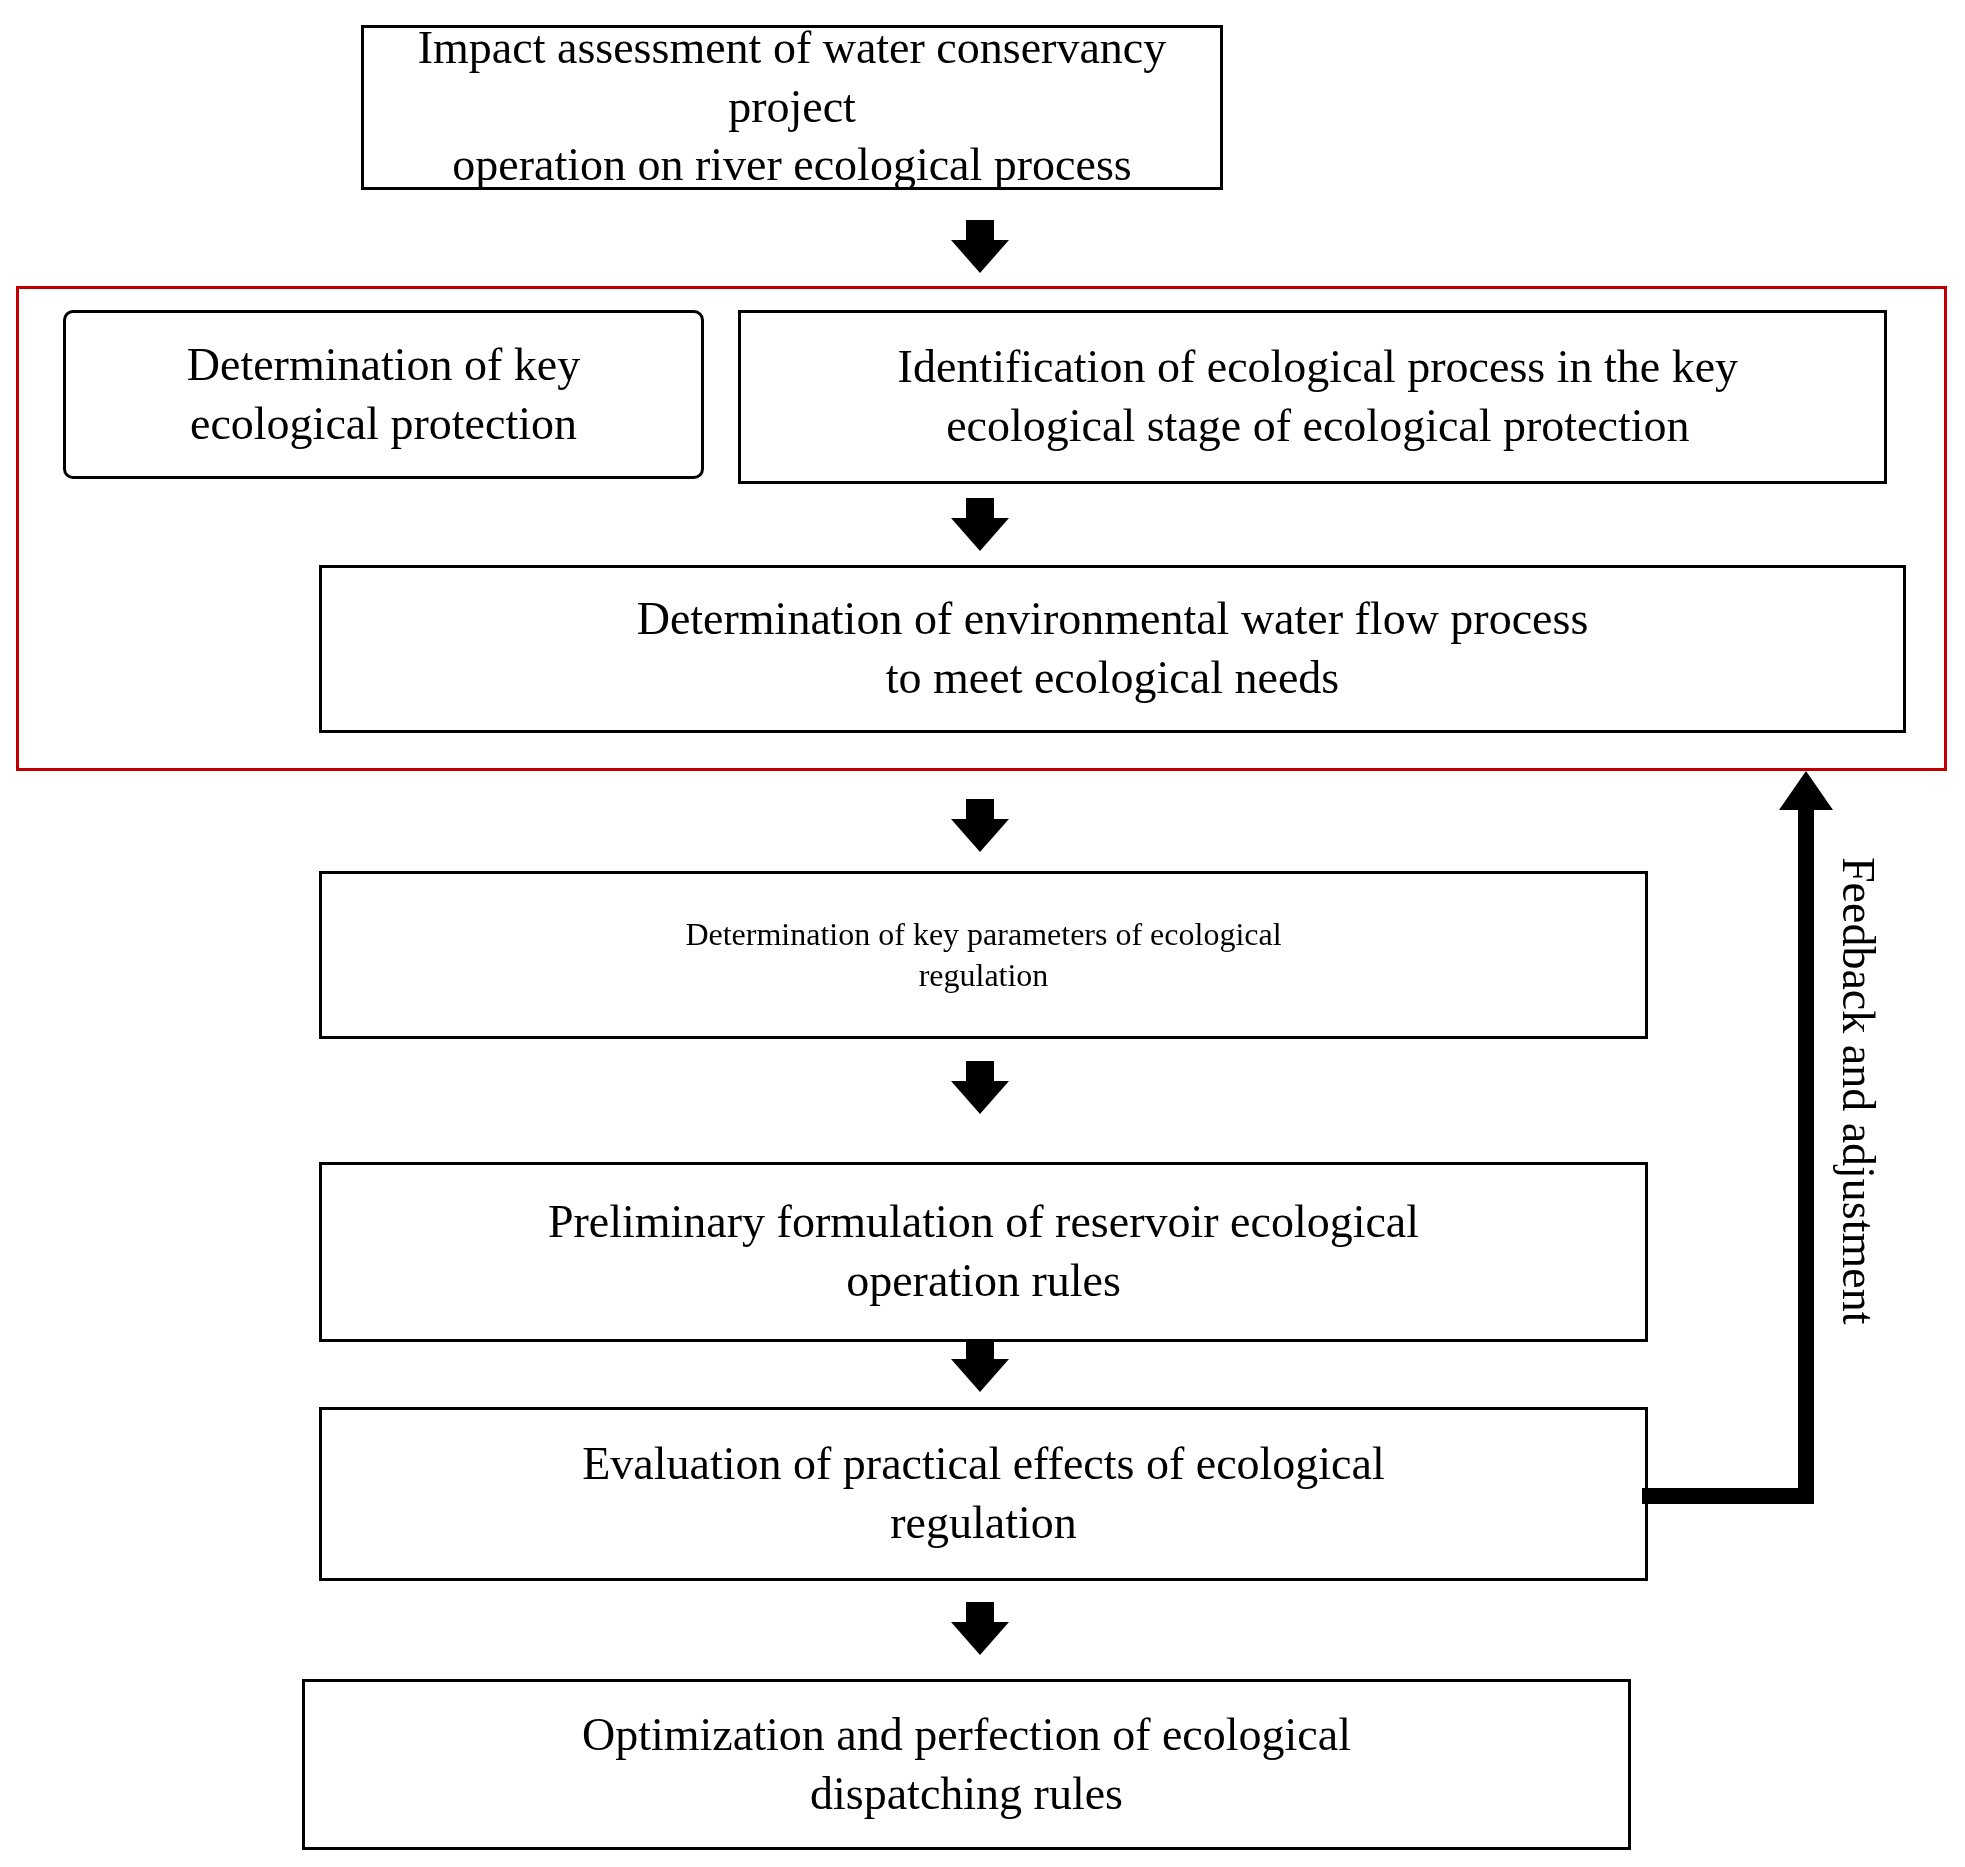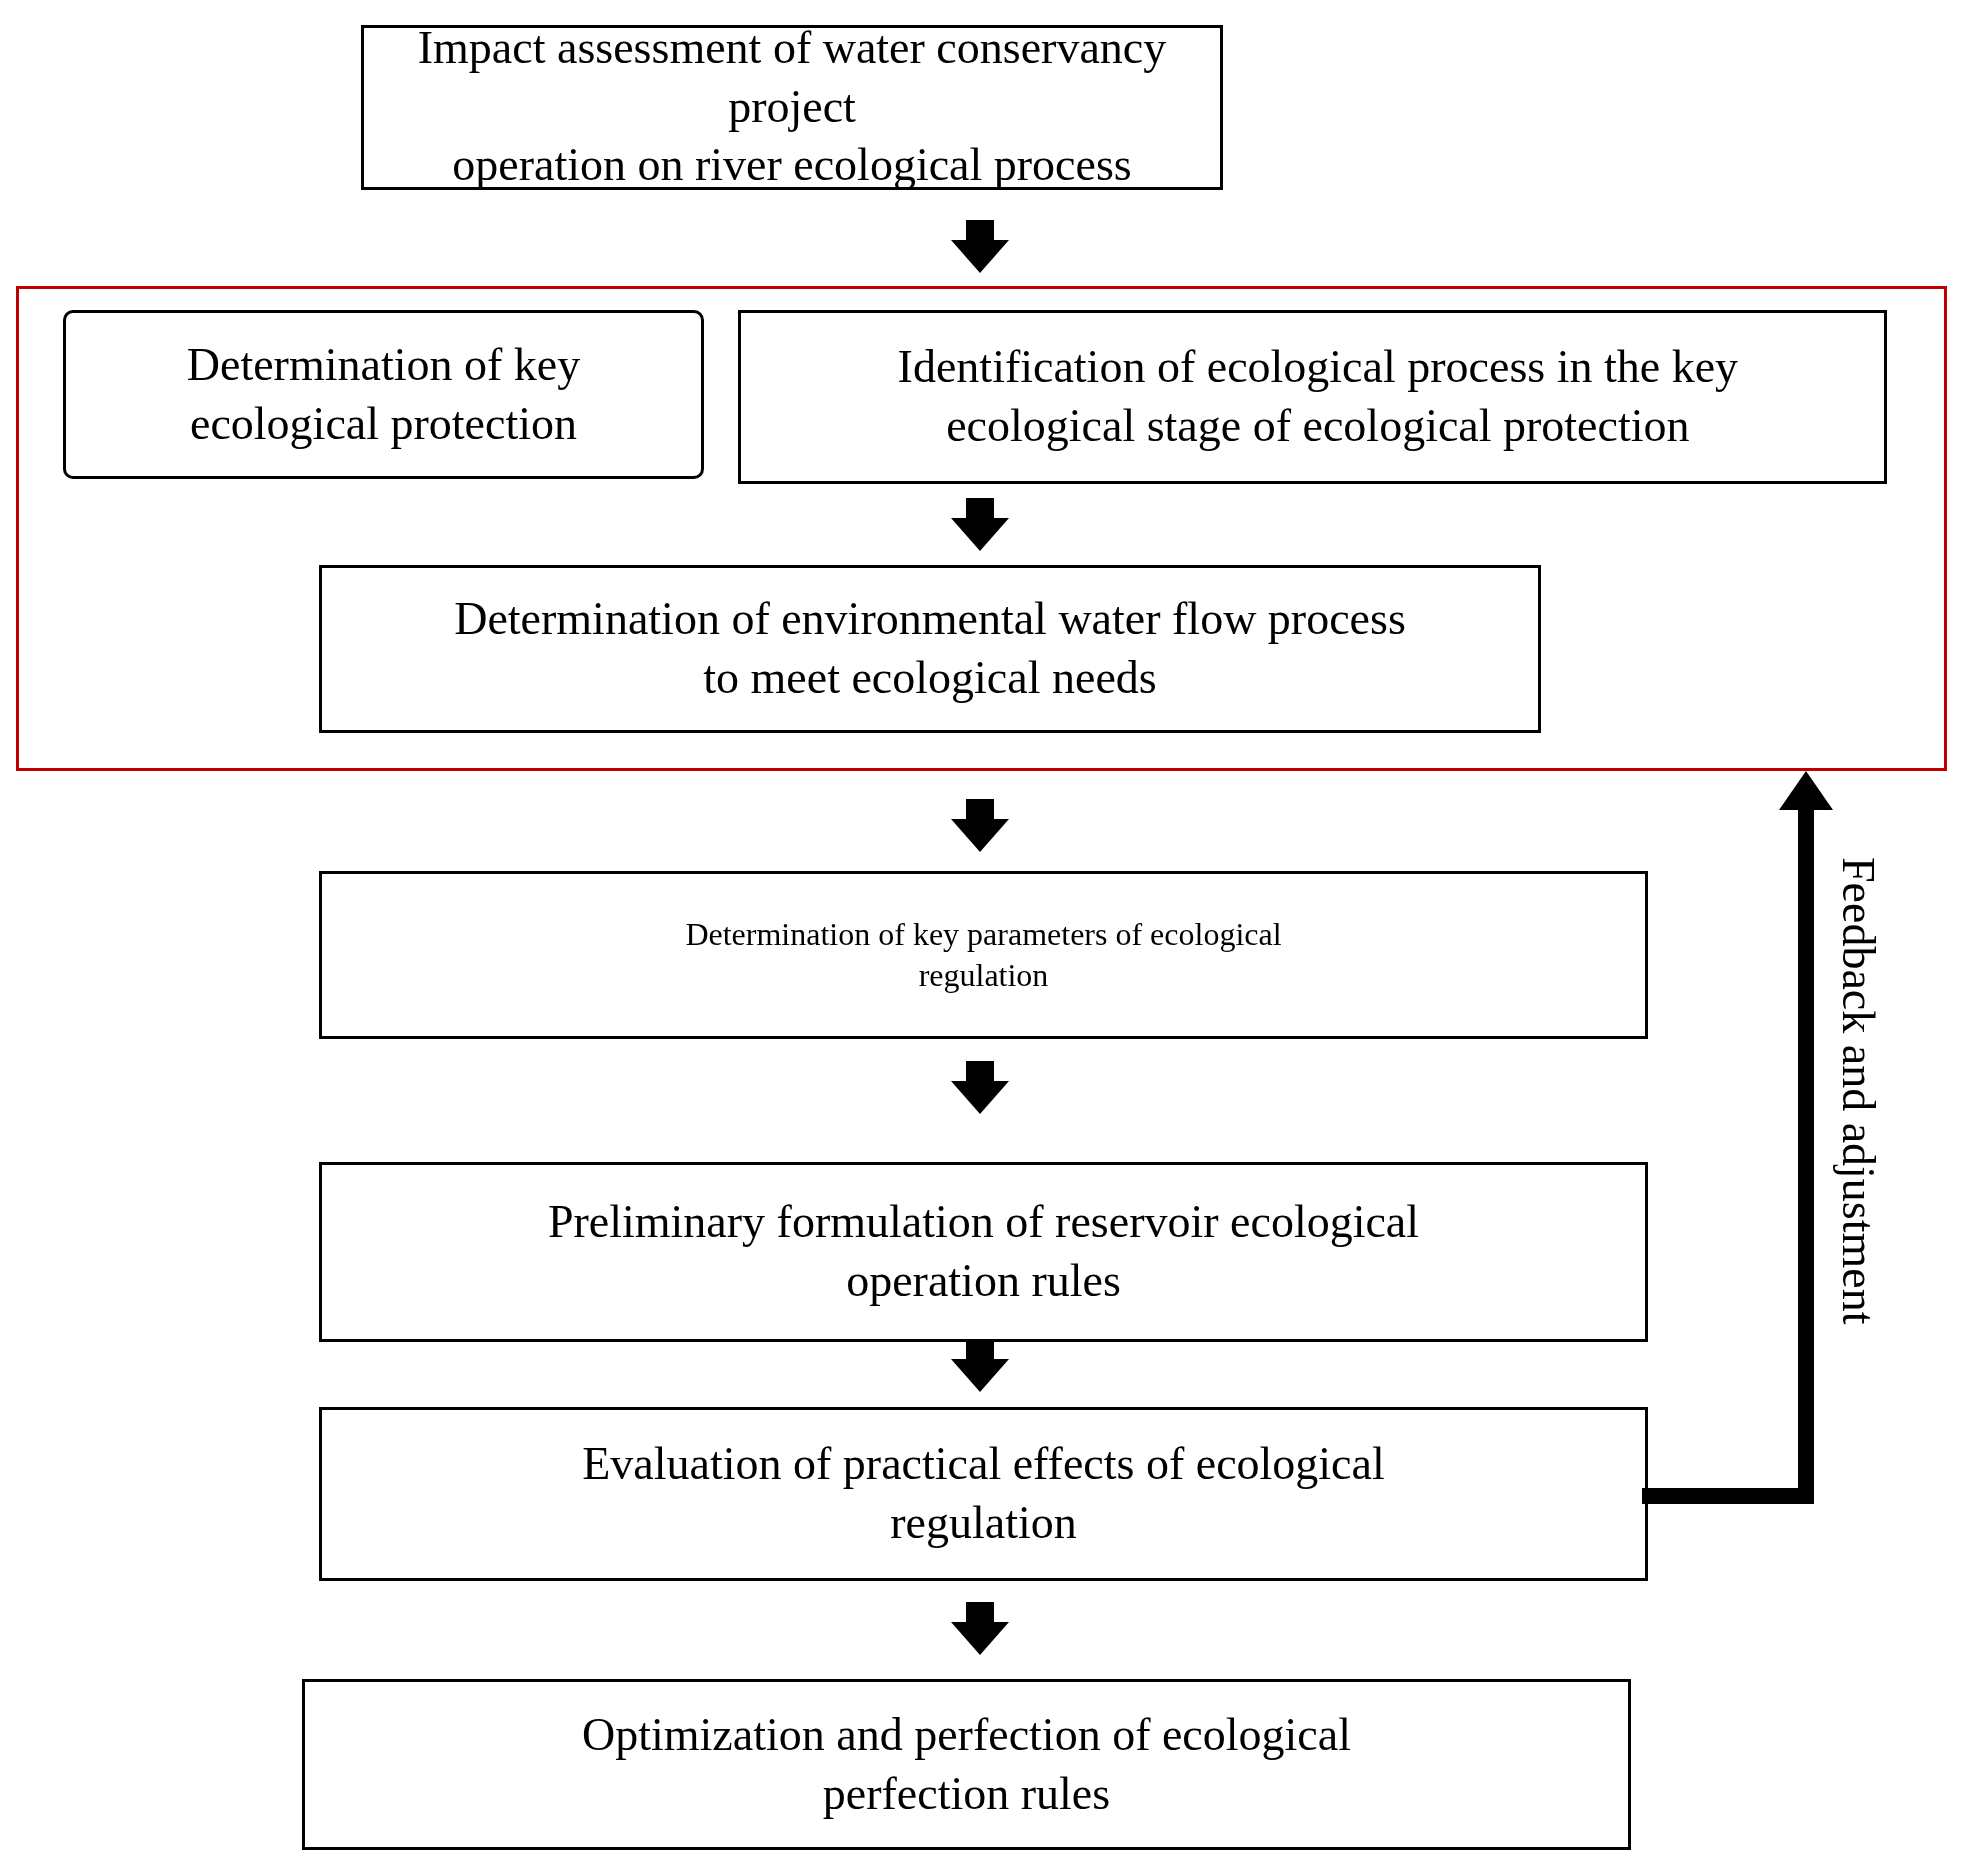--- a/index.html
+++ b/index.html
@@ -126,21 +126,21 @@
       <span>Identification of ecological process in the key</span><br>
       <span>ecological stage of ecological protection</span>
     </span>
   </div>
 
   <div class="arrow-down" style="left:951px; top:498px; width:58px; height:53px;">
     <div class="shaft"></div>
     <div class="head"></div>
   </div>
 
-  <div class="fbox" style="left:319px; top:565px; width:1222px; height:168px; font-size:46px;justify-content:center;">
+  <div class="fbox" style="left:319px; top:565px; width:1587px; height:168px; font-size:46px;justify-content:center;">
     <span class="txt">
       <span>Determination of environmental water flow process</span><br>
       <span>to meet ecological needs</span>
     </span>
   </div>
 
   <div class="arrow-down" style="left:951px; top:799px; width:58px; height:53px;">
     <div class="shaft"></div>
     <div class="head"></div>
   </div>
@@ -177,21 +177,21 @@
   </div>
 
   <div class="arrow-down" style="left:951px; top:1602px; width:58px; height:53px;">
     <div class="shaft"></div>
     <div class="head"></div>
   </div>
 
   <div class="fbox" style="left:302px; top:1679px; width:1329px; height:171px; font-size:46px;">
     <span class="txt">
       <span>Optimization and perfection of ecological</span><br>
-      <span>perfection rules</span>
+      <span>dispatching rules</span>
     </span>
   </div>
 
   <div class="fb-horiz" style="left:1642px; top:1488px; width:172px; height:16.3px;"></div>
 
   <div class="fb-vert" style="left:1798px; top:805px; width:16.3px; height:697px;"></div>
 
   <div class="fb-head" style="left:1779px; top:771px;"></div>
 
   <div class="fb-label" style="left:1832px; top:857px; font-size:46px;">Feedback and adjustment</div>

